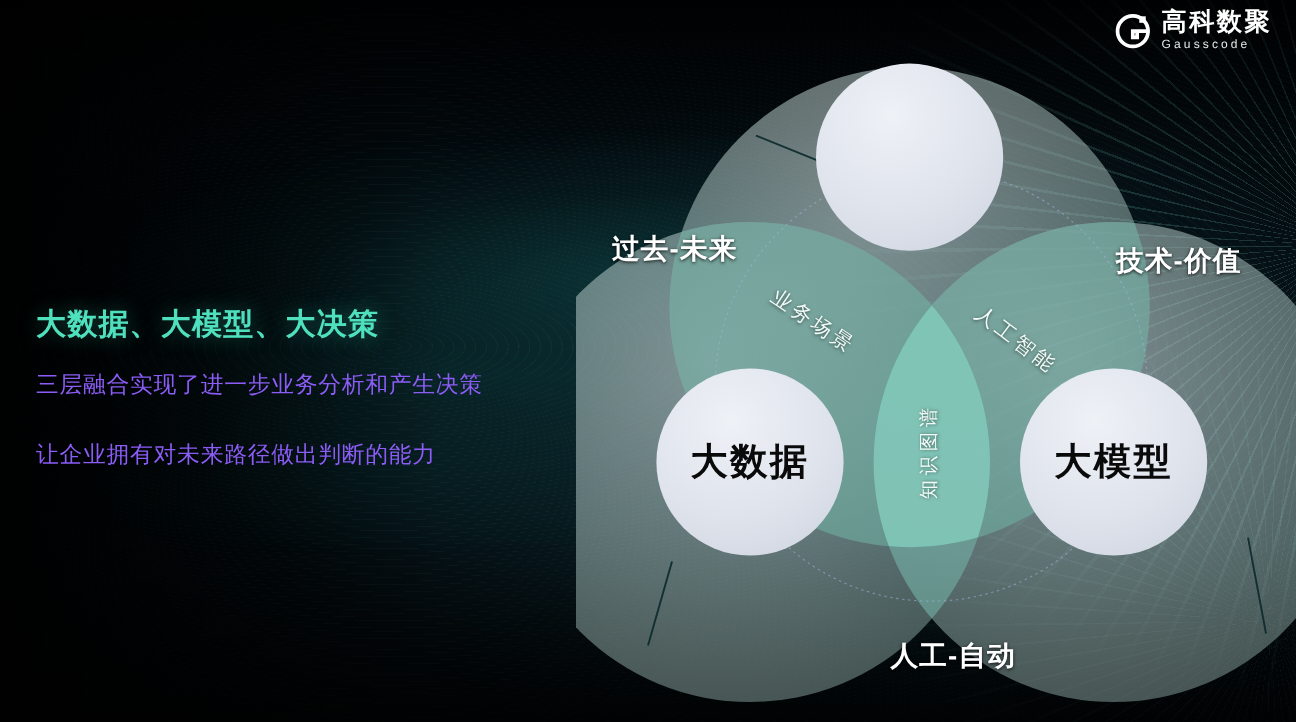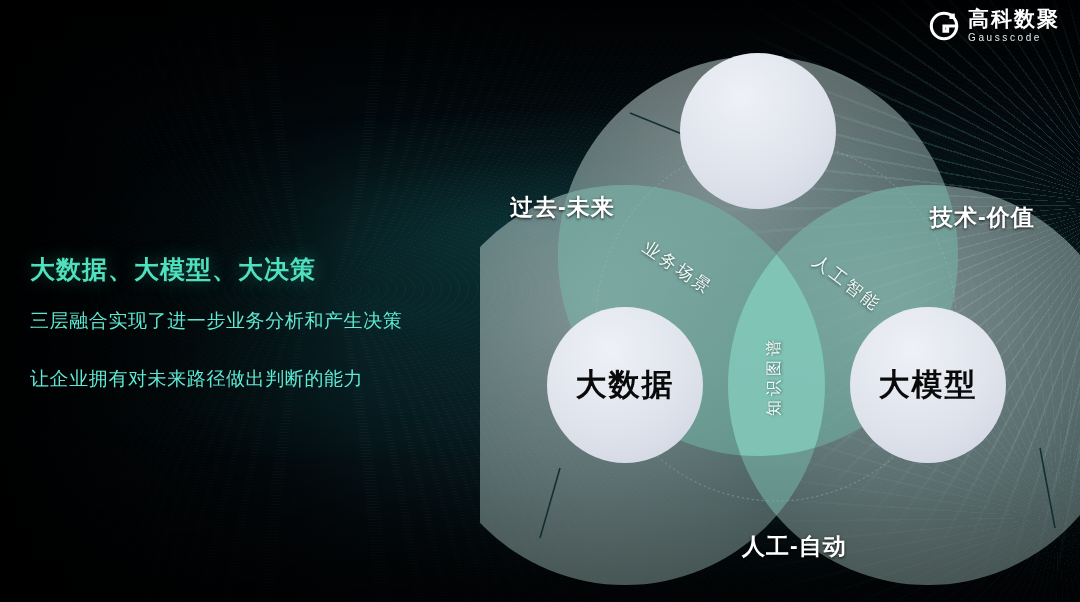--- a/index.html
+++ b/index.html
@@ -66,21 +66,21 @@
   #logo .cn{color:#fff;font-size:21px;font-weight:700;letter-spacing:2px;}
   #logo .en{color:#e4eaea;font-size:10px;letter-spacing:2.6px;margin-top:4px;}
 
   
   #copy{position:absolute;left:30px;top:253px;width:430px;}
   #headline{
     color:#4fe0be;font-size:25px;font-weight:700;letter-spacing:1px;
     text-shadow:0 0 18px rgba(60,220,190,.35);
     white-space:nowrap;
   }
-  #sub1,#sub2{color:#5eead4;font-size:19px;letter-spacing:.6px;}
+  #sub1,#sub2{color:#8b5cf6;font-size:19px;letter-spacing:.6px;}
   #sub1{margin-top:22px;}
   #sub2{margin-top:32px;}
 
   
   #venn{position:absolute;left:480px;top:18px;width:600px;height:584px;}
   #venn svg{display:block;}
 
   .corner{
     position:absolute;color:#fff;font-size:23px;font-weight:700;
     letter-spacing:1px;text-shadow:0 1px 3px rgba(0,0,0,.85);

